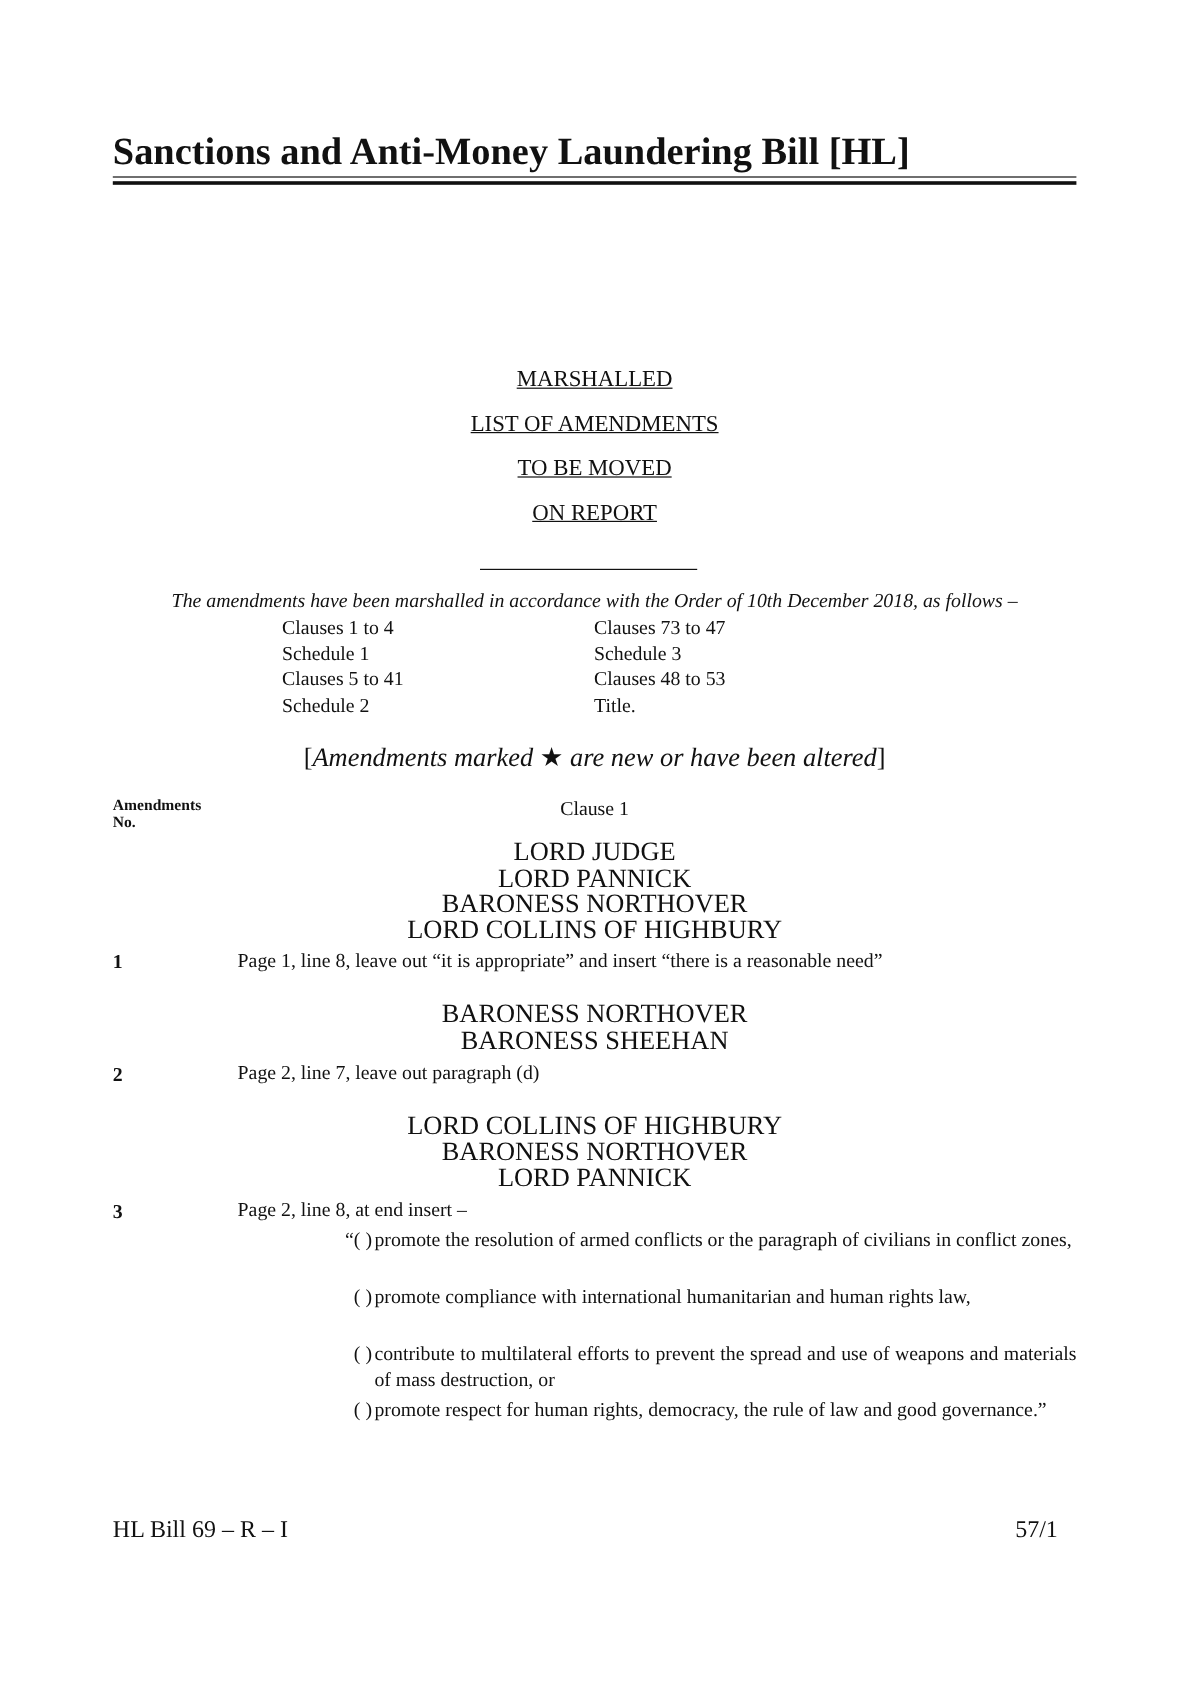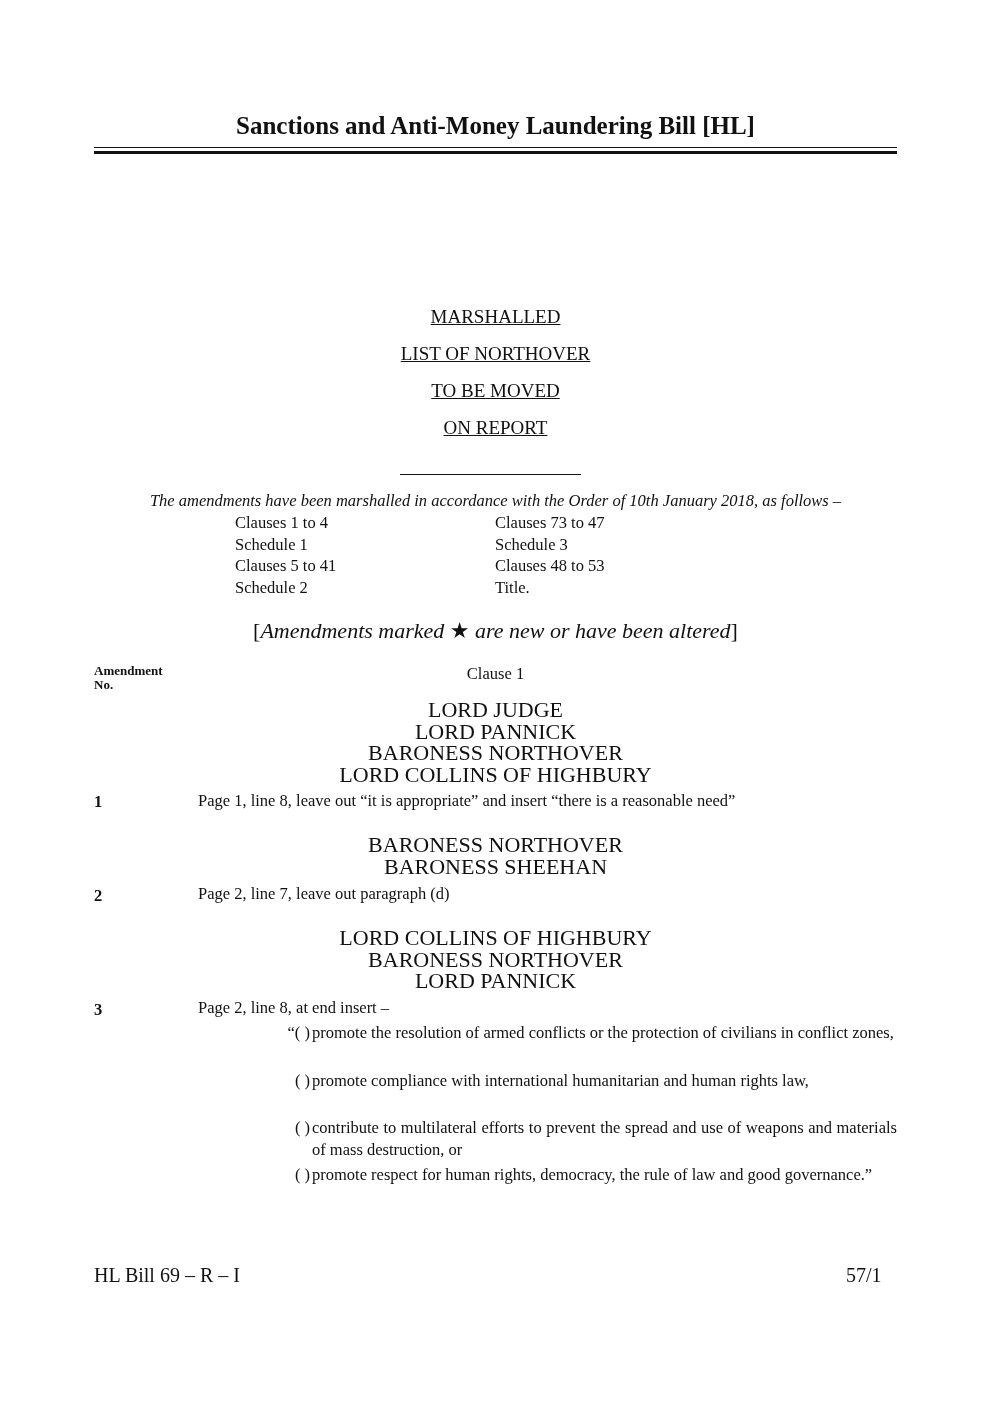--- a/index.html
+++ b/index.html
@@ -4,21 +4,21 @@
 <style>
   html, body { margin: 0; padding: 0; background: #ffffff; }
   body {
     width: 991px; height: 1401px; position: relative; overflow: hidden;
     font-family: "Liberation Serif", "DejaVu Serif", serif;
     color: #111;
   }
   .abs { position: absolute; }
   .title {
     left: 94px; width: 803px; top: 106px;
-    text-align: center; font-weight: bold; font-size: 25px; line-height: 40px;
+    font-weight: bold; font-size: 32px; line-height: 40px;
   }
   .rule-thin { left: 94px; width: 803px; top: 147px; height: 0; border-top: 1px solid #111; }
   .rule-thick { left: 94px; width: 803px; top: 151px; height: 0; border-top: 3px solid #111; }
   .heading-line { left: 94px; width: 803px; text-align: center; font-size: 19px; line-height: 22px; text-decoration: underline; }
   .short-rule { left: 400px; width: 181px; top: 474px; border-top: 1px solid #111; }
   .intro { left: 94px; width: 803px; top: 490px; text-align: center; font-style: italic; font-size: 16.5px; line-height: 22px; }
   .order-col { font-size: 16.5px; line-height: 21.5px; }
   .note { left: 94px; width: 803px; top: 620px; text-align: center; font-size: 22px; line-height: 22px; }
   .note i { font-style: italic; }
   .amd-label { left: 94px; top: 664px; font-weight: bold; font-size: 13px; line-height: 14px; }
@@ -32,47 +32,47 @@
   .footer { font-size: 20px; line-height: 22px; }
 </style>
 </head>
 <body>
 
 <div class="abs title">Sanctions and Anti-Money Laundering Bill [HL]</div>
 <div class="abs rule-thin"></div>
 <div class="abs rule-thick"></div>
 
 <div class="abs heading-line" style="top:306px">MARSHALLED</div>
-<div class="abs heading-line" style="top:343px">LIST OF NORTHOVER</div>
+<div class="abs heading-line" style="top:343px">LIST OF AMENDMENTS</div>
 <div class="abs heading-line" style="top:380px">TO BE MOVED</div>
 <div class="abs heading-line" style="top:417px">ON REPORT</div>
 
 <div class="abs short-rule"></div>
 
-<div class="abs intro">The amendments have been marshalled in accordance with the Order of 10th January 2018, as follows –</div>
+<div class="abs intro">The amendments have been marshalled in accordance with the Order of 10th December 2018, as follows –</div>
 
 <div class="abs order-col" style="left:235px; top:512px">
   <div>Clauses 1 to 4</div>
   <div>Schedule 1</div>
   <div>Clauses 5 to 41</div>
   <div>Schedule 2</div>
 </div>
 <div class="abs order-col" style="left:495px; top:512px">
   <div>Clauses 73 to 47</div>
   <div>Schedule 3</div>
   <div>Clauses 48 to 53</div>
   <div>Title.</div>
 </div>
 
 <div class="abs note">
   <span>[</span><i>Amendments marked </i><span>★</span><i> are new or have been altered</i><span>]</span>
 </div>
 
 <div class="abs amd-label">
-  <div>Amendment</div>
+  <div>Amendments</div>
   <div>No.</div>
 </div>
 <div class="abs clause-heading">Clause 1</div>
 
 <div class="abs names" style="top:699px">
   <div>LORD JUDGE</div>
   <div>LORD PANNICK</div>
   <div>BARONESS NORTHOVER</div>
   <div>LORD COLLINS OF HIGHBURY</div>
 </div>
@@ -89,21 +89,21 @@
 <div class="abs names" style="top:927px">
   <div>LORD COLLINS OF HIGHBURY</div>
   <div>BARONESS NORTHOVER</div>
   <div>LORD PANNICK</div>
 </div>
 <div class="abs amd-no" style="top:999px">3</div>
 <div class="abs amd-text" style="top:997px">Page 2, line 8, at end insert –</div>
 
 <div class="abs sub-para" style="top:1022px; height:44px">
   <span class="mark">“( )</span>
-  <span class="body">promote the resolution of armed conflicts or the protection of civilians in conflict zones,</span>
+  <span class="body">promote the resolution of armed conflicts or the paragraph of civilians in conflict zones,</span>
 </div>
 <div class="abs sub-para" style="top:1070px; height:44px">
   <span class="mark">( )</span>
   <span class="body">promote compliance with international humanitarian and human rights law,</span>
 </div>
 <div class="abs sub-para" style="top:1117px; height:44px">
   <span class="mark">( )</span>
   <span class="body">contribute to multilateral efforts to prevent the spread and use of weapons and materials of mass destruction, or</span>
 </div>
 <div class="abs sub-para" style="top:1164px; height:44px">

